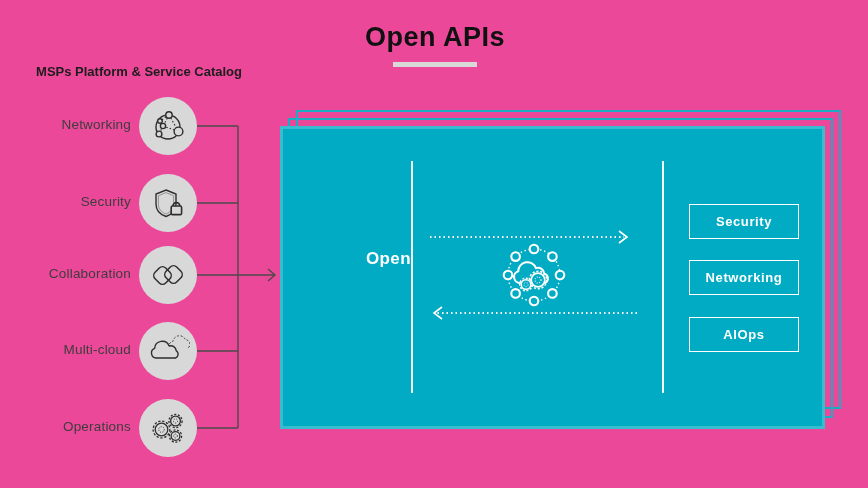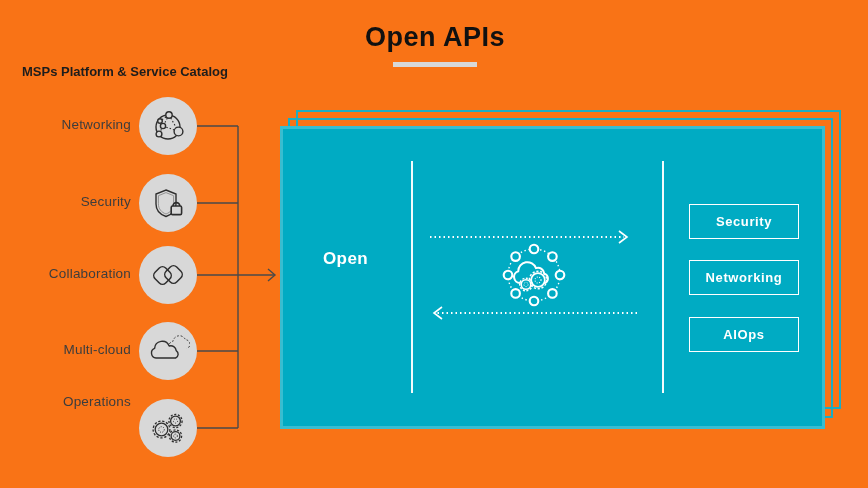--- a/index.html
+++ b/index.html
@@ -1,21 +1,21 @@
 <!DOCTYPE html>
 <html><head>
 <meta charset="utf-8">
 <style>
   * { margin: 0; padding: 0; box-sizing: border-box; }
   html, body { background: #ffffff; }
   .canvas {
     position: relative;
     width: 868px;
     height: 488px;
-    background: #f97316;
+    background: #ec4899;
     overflow: hidden;
     font-family: "Liberation Sans", sans-serif;
   }
   
   .page-title {
     position: absolute;
     left: 280px; top: 22px; width: 310px;
     text-align: center;
     font-size: 27px;
     font-weight: 700;
@@ -24,22 +24,22 @@
   }
   .title-underline {
     position: absolute;
     left: 393px; top: 62px;
     width: 84px; height: 5px;
     background: #d8d8d8;
   }
   
   .catalog-heading {
     position: absolute;
-    left: 22px; top: 64px; width: 250px;
-    text-align: left;
+    left: 14px; top: 64px; width: 250px;
+    text-align: center;
     font-size: 13px;
     font-weight: 700;
     color: #1d1d1d;
   }
   .catalog-label {
     position: absolute;
     left: 0; width: 131px;
     text-align: right;
     font-size: 13.5px;
     color: #3d3d3d;
@@ -67,21 +67,21 @@
   .api-box {
     position: absolute;
     left: 280px; top: 126px;
     width: 545px; height: 303px;
     background: #00abc3;
     box-shadow: inset 0 0 0 3px rgba(255,255,255,0.22);
   }
   .api-box-label {
     position: absolute;
     left: 0; top: 122px; width: 131px;
-    text-align: center;
+    text-align: right;
     color: #ffffff;
     font-size: 17px;
     font-weight: 700;
     line-height: 22px;
     letter-spacing: 0.4px;
   }
   .api-divider {
     position: absolute;
     top: 35px; height: 232px; width: 1.5px;
     background: rgba(255,255,255,0.95);
@@ -113,21 +113,21 @@
 
   <div class="page-title">Open APIs</div>
   <div class="title-underline"></div>
 
   <div class="catalog-heading">MSPs Platform &amp; Service Catalog</div>
 
   <div class="catalog-label" style="top:117px">Networking</div>
   <div class="catalog-label" style="top:194px">Security</div>
   <div class="catalog-label" style="top:342px">Multi-cloud</div>
   <div class="catalog-label" style="top:266px">Collaboration</div>
-  <div class="catalog-label" style="top:394px">Operations</div>
+  <div class="catalog-label" style="top:419px">Operations</div>
 
   <div class="icon-circle" style="top:97px">
     <svg width="40" height="40" viewBox="-20 -20 40 40" fill="none" stroke="#2e2e2e" stroke-width="1.4">
       <circle cx="0" cy="1" r="12"></circle>
       <path d="M1,-11 L10.5,5.5 M1,-11 L-5,0 M-5,0 L10.5,5.5 M-5,0 L-9,8 M1,-11 L-8,-5" stroke-dasharray="1.5,2" stroke-width="1.1"></path>
       <circle cx="1" cy="-11" r="3.2" fill="#d8d8d8"></circle>
       <circle cx="10.5" cy="5.5" r="4.4" fill="#d8d8d8"></circle>
       <circle cx="-5" cy="0" r="2.6" fill="#d8d8d8"></circle>
       <circle cx="-9" cy="8" r="2.9" fill="#d8d8d8"></circle>
       <circle cx="-8" cy="-5" r="2.3" fill="#d8d8d8"></circle>

